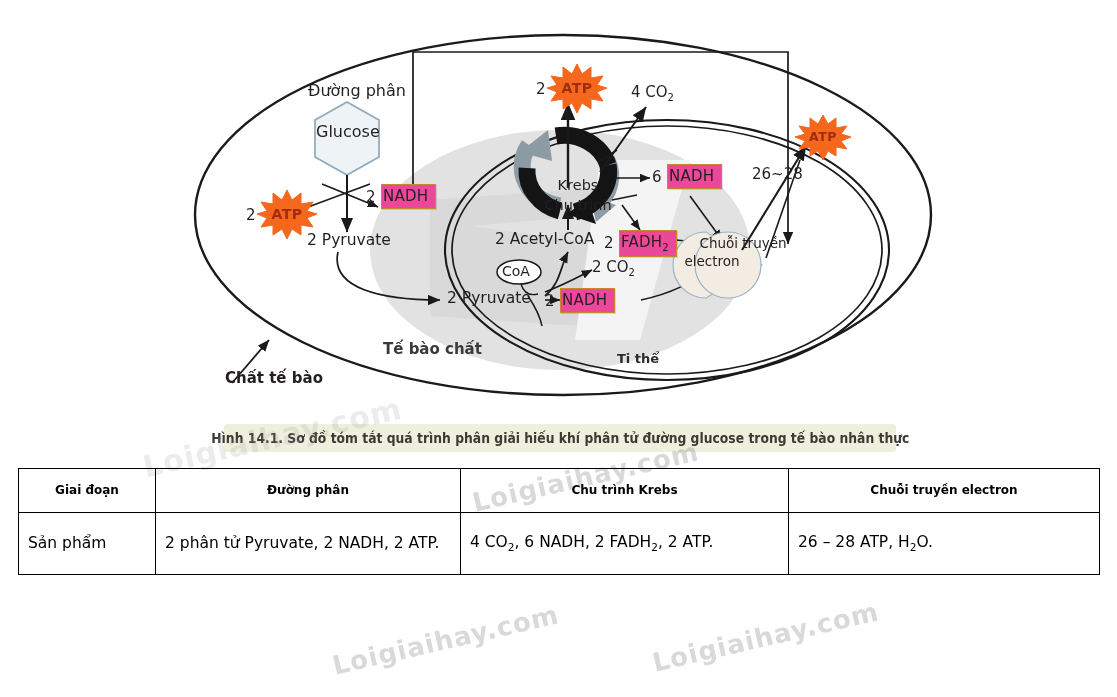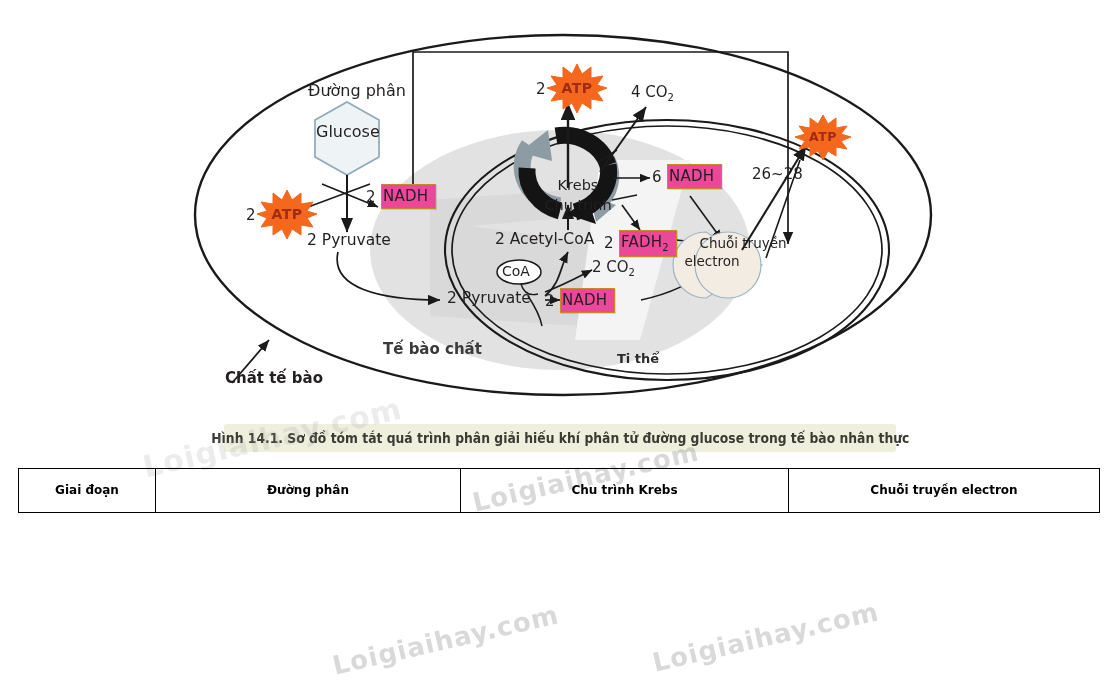--- a/index.html
+++ b/index.html
@@ -251,16 +251,26 @@
       </colgroup>
     <thead>
       <tr class="r-head">
         <th>Giai đoạn</th>
         <th>Đường phân</th>
         <th>Chu trình Krebs</th>
         <th>Chuỗi truyền electron</th>
       </tr>
     </thead>
     <tbody>
+      <tr class="r3">
+        <td>Sản phẩm</td>
+        <td>2 phân tử Pyruvate, 2 NADH, 2 ATP.</td>
+        <td>
+          <span>4 CO</span><sub>2</sub><span>, 6 NADH, 2 FADH</span><sub>2</sub><span>, 2 ATP.</span>
+        </td>
+        <td>
+          <span>26 – 28 ATP, H</span><sub>2</sub><span>O.</span>
+        </td>
+      </tr>
     </tbody>
   </table>
 
 </div>
 
 </body></html>

